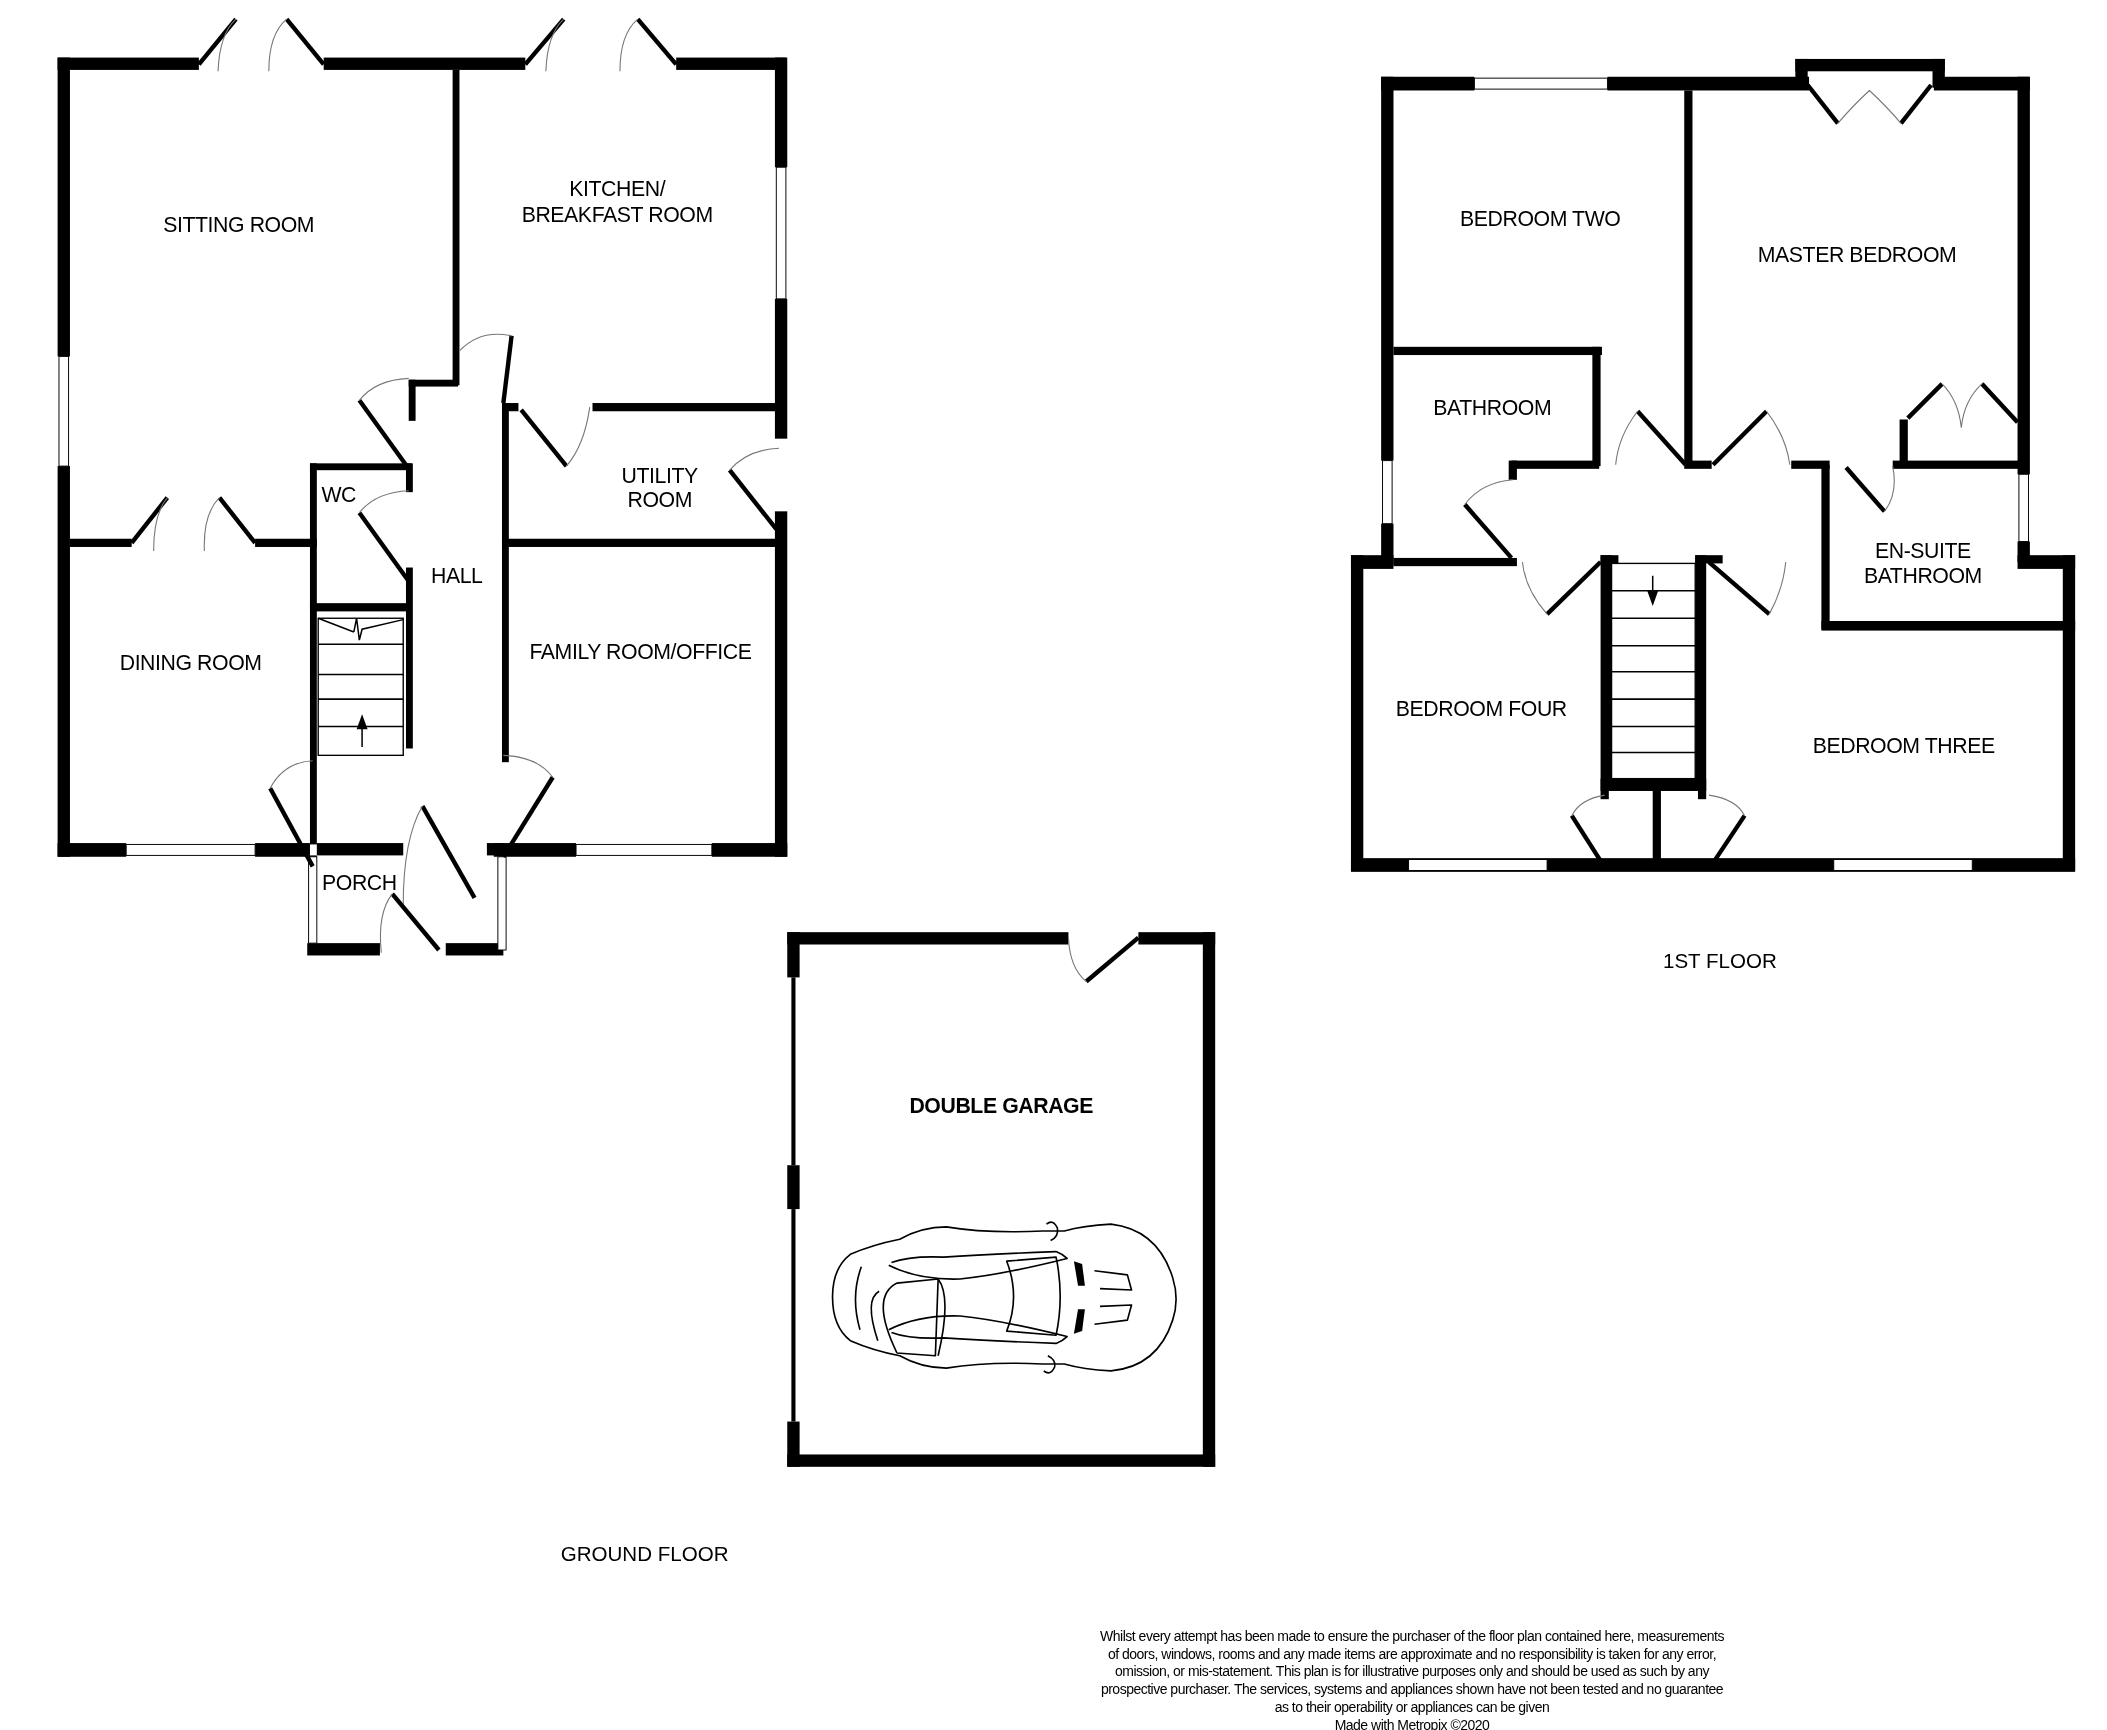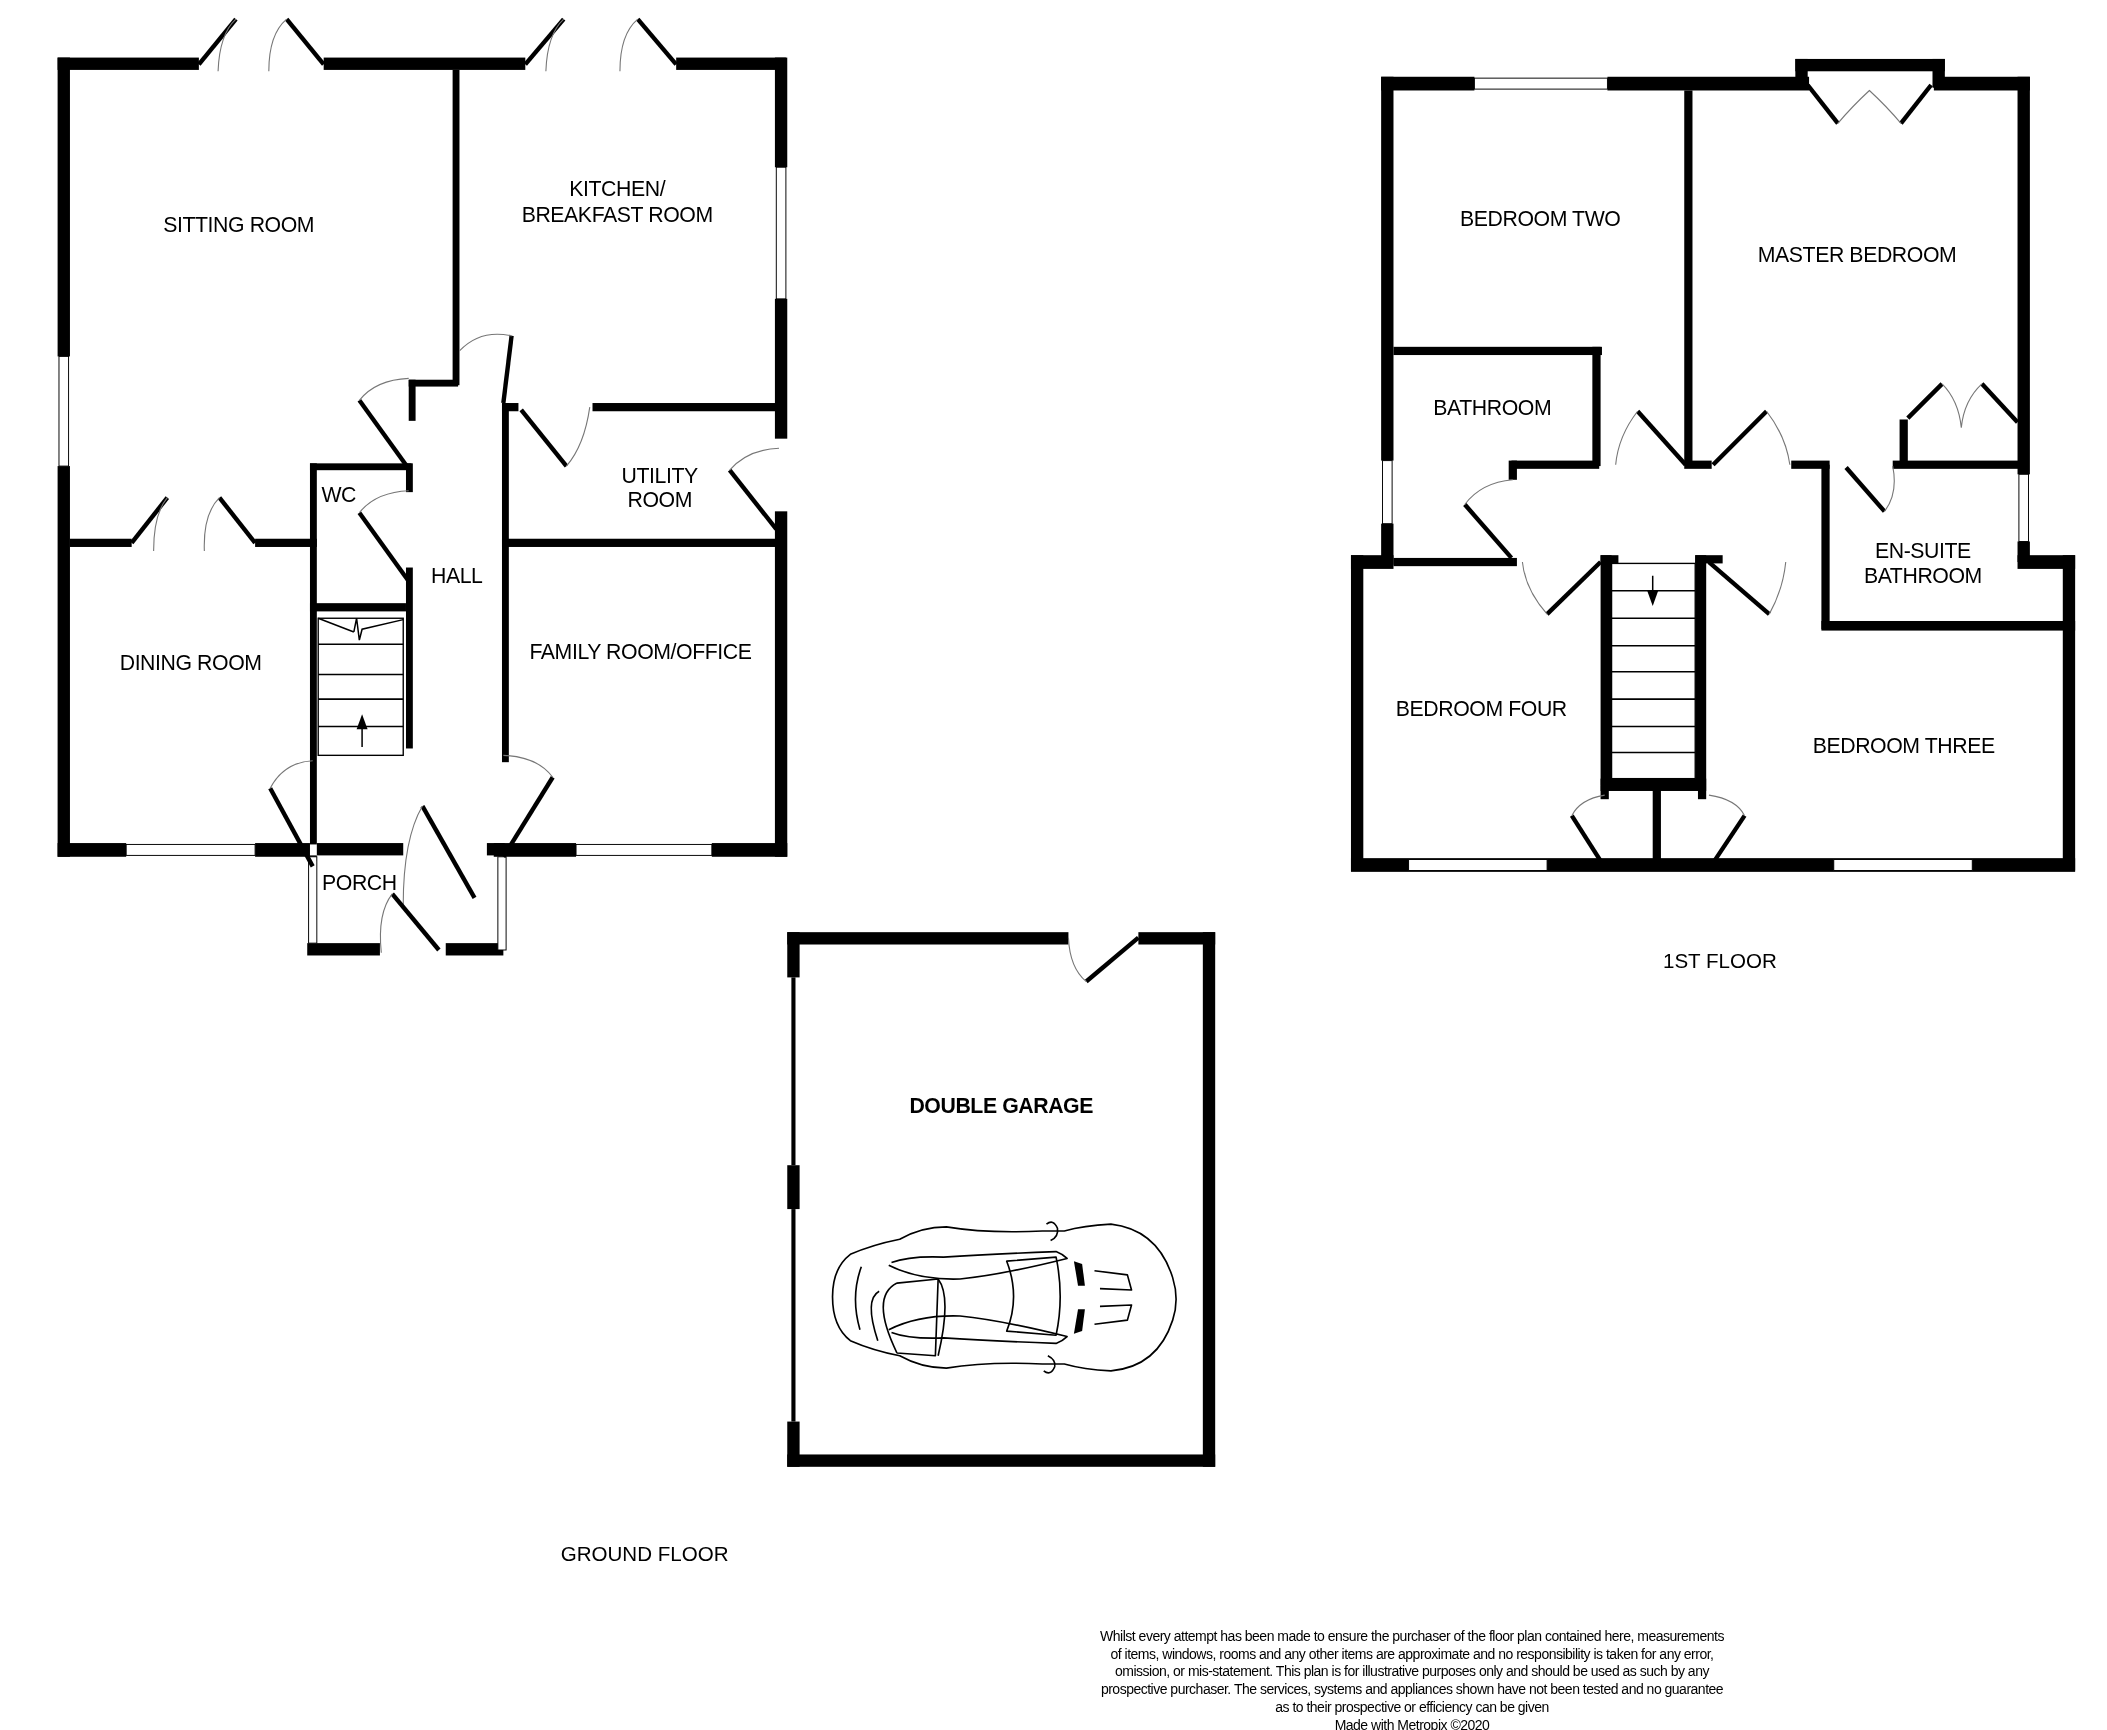--- a/index.html
+++ b/index.html
@@ -332,19 +332,19 @@
       <text class="lbl" x="1402" y="425">BATHROOM</text>
       <text class="lbl" x="1080" y="522">BEDROOM FOUR</text>
       <text class="lbl" x="1388" y="549">BEDROOM THREE</text>
       <text class="flabel" x="1254" y="706">1ST FLOOR</text>
     </g>
   </g>
 </svg>
 
 <div id="disclaimer">
   <div>Whilst every attempt has been made to ensure the purchaser of the floor plan contained here, measurements</div>
-  <div>of items, windows, rooms and any other items are approximate and no responsibility is taken for any error,</div>
+  <div>of doors, windows, rooms and any made items are approximate and no responsibility is taken for any error,</div>
   <div>omission, or mis-statement. This plan is for illustrative purposes only and should be used as such by any</div>
   <div>prospective purchaser. The services, systems and appliances shown have not been tested and no guarantee</div>
-  <div>as to their prospective or efficiency can be given</div>
+  <div>as to their operability or appliances can be given</div>
   <div>Made with Metropix ©2020</div>
 </div>
 
 
 </body></html>

